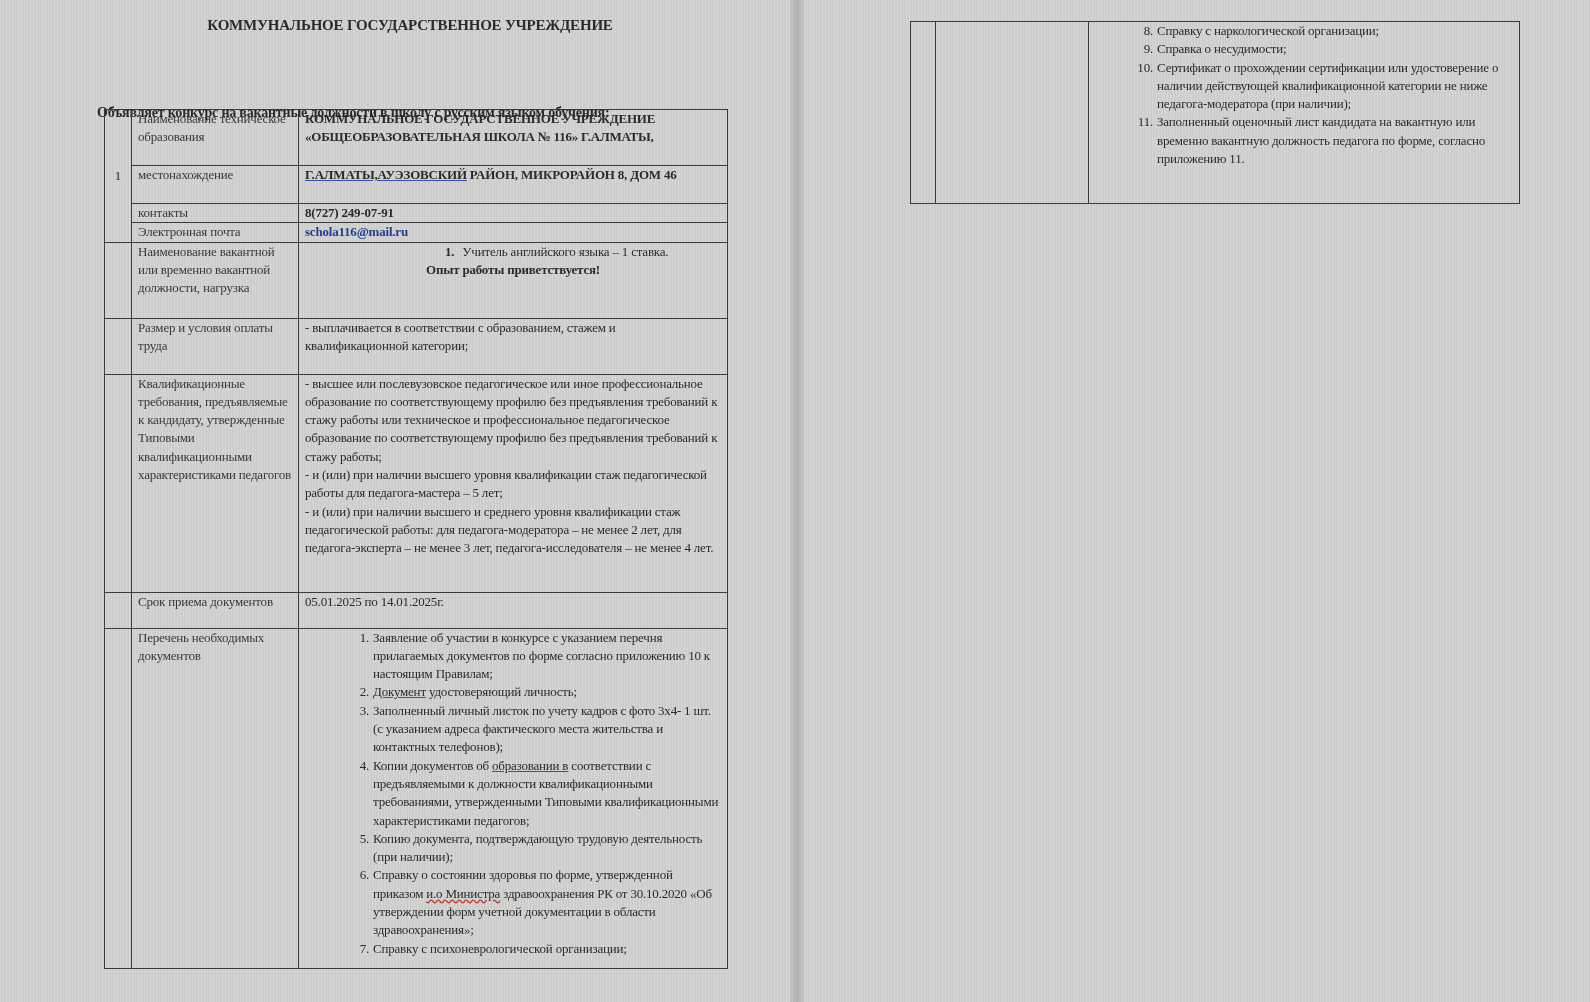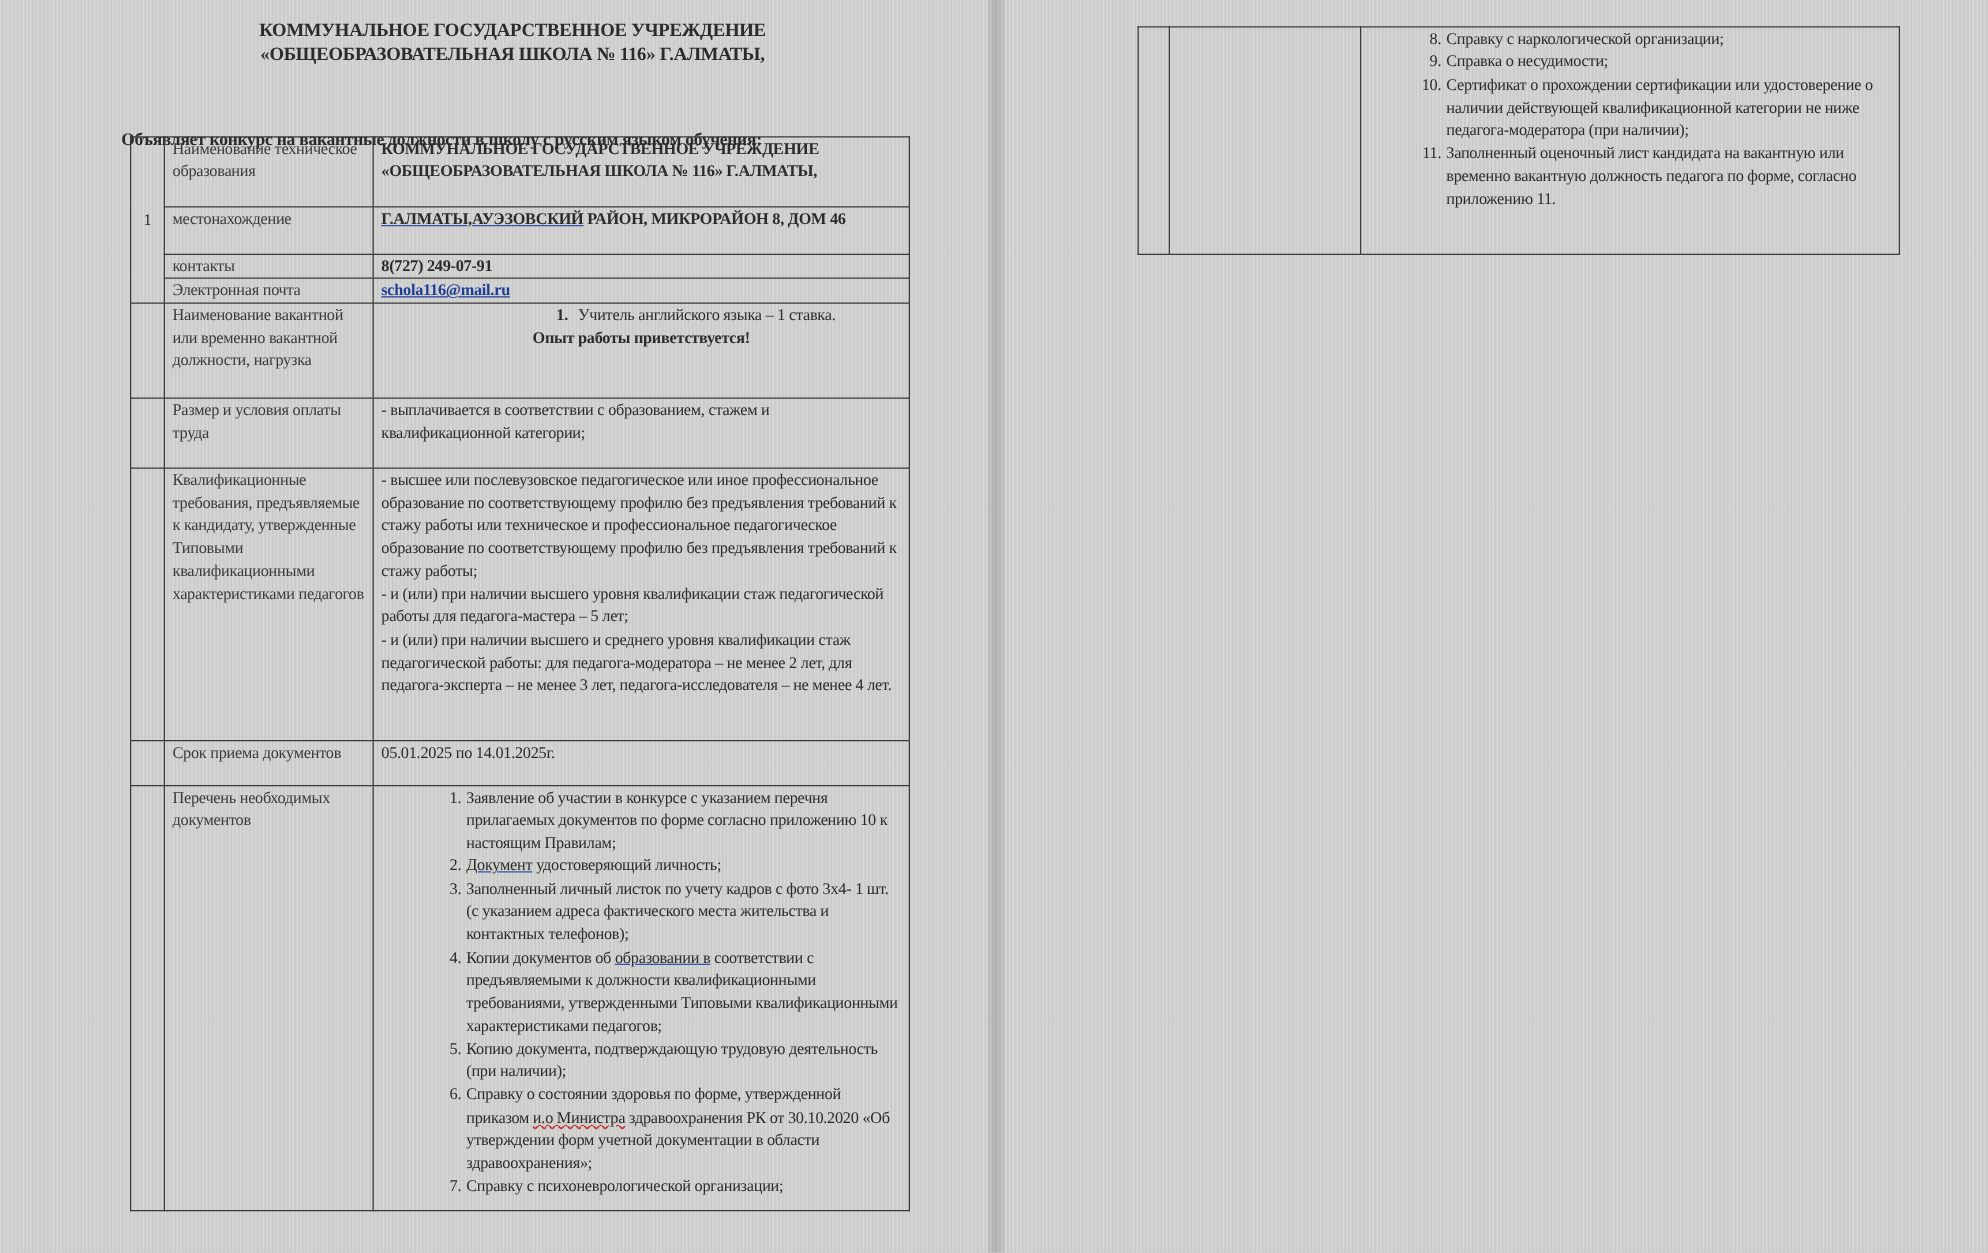--- a/index.html
+++ b/index.html
@@ -79,21 +79,21 @@
   .right-table {
     position: absolute;
     left: 910px;
     top: 21px;
     width: 610px;
   }
   td.num-col { width: 14px; text-align: center; vertical-align: middle !important; padding: 0 4px; }
   td.label-col { width: 154px; color: #3a3a3a; }
   td.value-col { }
   .bold { font-weight: bold; }
-  .link { color: #1f3f96; text-decoration: underline; font-weight: bold; }
+  .link { color: #1f3f96; font-weight: bold; }
   .underline-blue { text-decoration: underline; text-decoration-color: #3451b2; }
   .underline-red { text-decoration: underline wavy; text-decoration-color: #c23a3a; margin-top: 28px; }
   .center { text-align: center; }
   ol.docs {
     margin: 0;
     padding-left: 68px;
     list-style: none;
   }
   ol.docs li {
     position: relative;
@@ -112,21 +112,20 @@
   .vacancy-line .n { font-weight: bold; margin-right: 8px; }
 </style>
 </head>
 <body>
 
 <div class="viewer">
 
   <div class="page page-left">
     <div class="doc-title">
       <div>КОММУНАЛЬНОЕ ГОСУДАРСТВЕННОЕ УЧРЕЖДЕНИЕ</div>
-      <div>«ОБЩЕОБРАЗОВАТЕЛЬНАЯ ШКОЛА № 116» Г.АЛМАТЫ,</div>
     </div>
     <div class="doc-subtitle">Объявляет конкурс на вакантные должности в школу с русским языком обучения:</div>
 
     <table class="grid left-table">
       <tbody>
           <tr style="height:56px">
         <td class="num-col" rowspan="4">1</td>
         <td class="label-col">Наименование техническое образования</td>
         <td class="value-col bold">КОММУНАЛЬНОЕ ГОСУДАРСТВЕННОЕ УЧРЕЖДЕНИЕ «ОБЩЕОБРАЗОВАТЕЛЬНАЯ ШКОЛА № 116» Г.АЛМАТЫ,</td>
       </tr>

